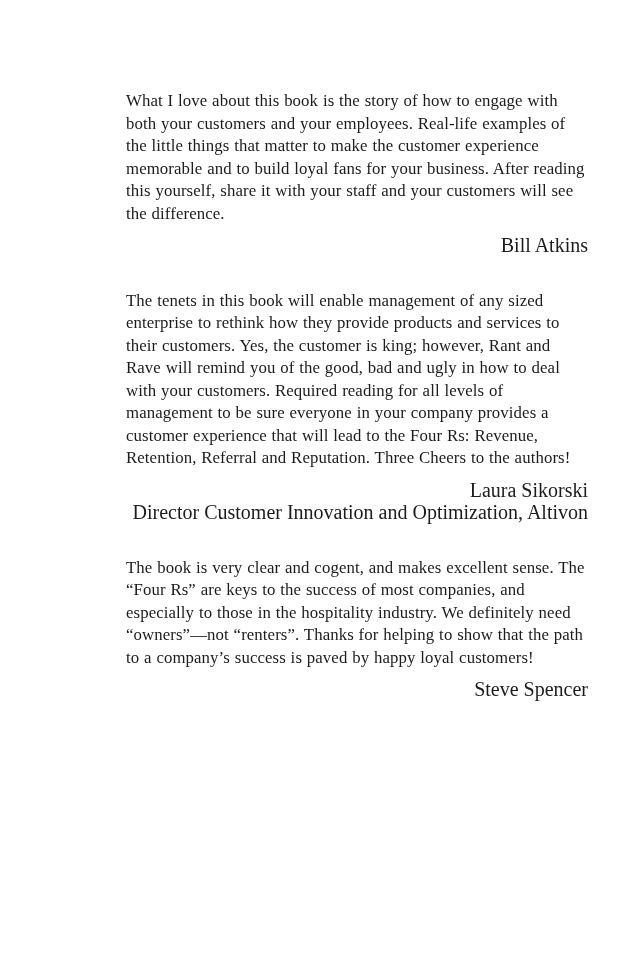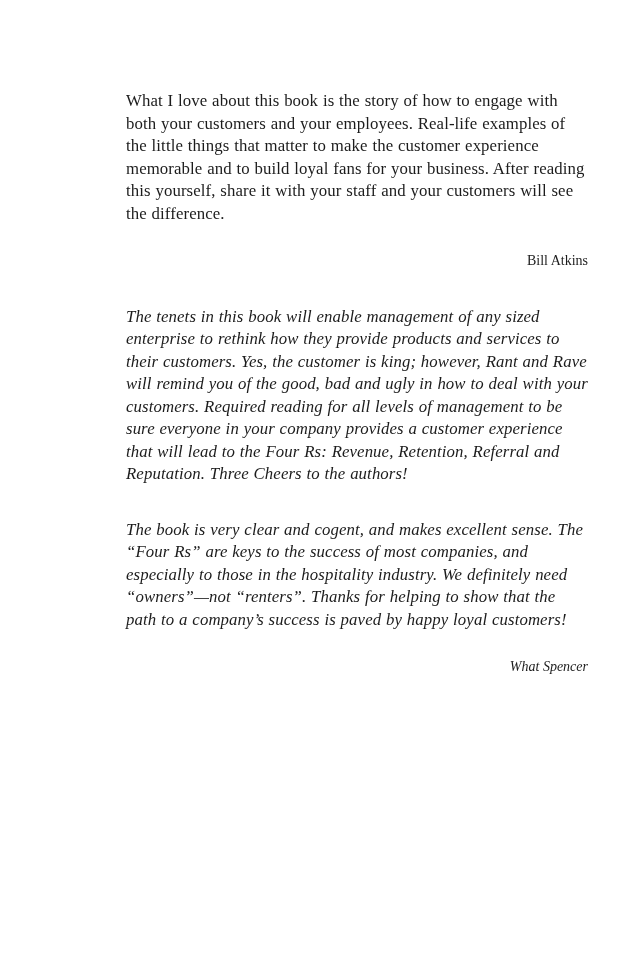--- a/index.html
+++ b/index.html
@@ -33,58 +33,61 @@
   .quote {
     font-size: 16.8px;
     line-height: 22.5px;
     text-align: left;
     letter-spacing: 0.1px;
     word-spacing: 0.5px;
     color: #1c1c1c;
   }
 
   .attribution {
-    margin-top: 25px;
+    margin-top: 9px;
     text-align: right;
-    font-size: 14px;
+    font-size: 20px;
     line-height: 22.5px;
     color: #1c1c1c;
   }
 
   .attribution .name {
     display: block;
   }
 
   .attribution .role {
     display: block;
   }
 
   .testimonial + .testimonial {
     margin-top: 33px;
-    font-style: italic;
   }
 </style>
 </head>
 <body>
 
 <div class="page">
   <div class="content">
 
     <div class="testimonial">
       <p class="quote">What I love about this book is the story of how to engage with both your customers and your employees. Real-life examples of the little things that matter to make the customer experience memorable and to build loyal fans for your business. After reading this yourself, share it with your staff and your customers will see the difference.</p>
       <div class="attribution">
         <span class="name">Bill Atkins</span>
       </div>
     </div>
 
     <div class="testimonial">
       <p class="quote">The tenets in this book will enable management of any sized enterprise to rethink how they provide products and services to their customers. Yes, the customer is king; however, Rant and Rave will remind you of the good, bad and ugly in how to deal with your customers. Required reading for all levels of management to be sure everyone in your company provides a customer experience that will lead to the Four Rs: Revenue, Retention, Referral and Reputation. Three Cheers to the authors!</p>
+      <div class="attribution">
+        <span class="name">Laura Sikorski</span>
+        <span class="role">Director Customer Innovation and Optimization, Altivon</span>
+      </div>
     </div>
 
     <div class="testimonial">
       <p class="quote">The book is very clear and cogent, and makes excellent sense. The “Four Rs” are keys to the success of most companies, and especially to those in the hospitality industry. We definitely need “owners”—not “renters”. Thanks for helping to show that the path to a company’s success is paved by happy loyal customers!</p>
       <div class="attribution">
-        <span class="name">What Spencer</span>
+        <span class="name">Steve Spencer</span>
       </div>
     </div>
 
   </div>
 </div>
 
 </body></html>

